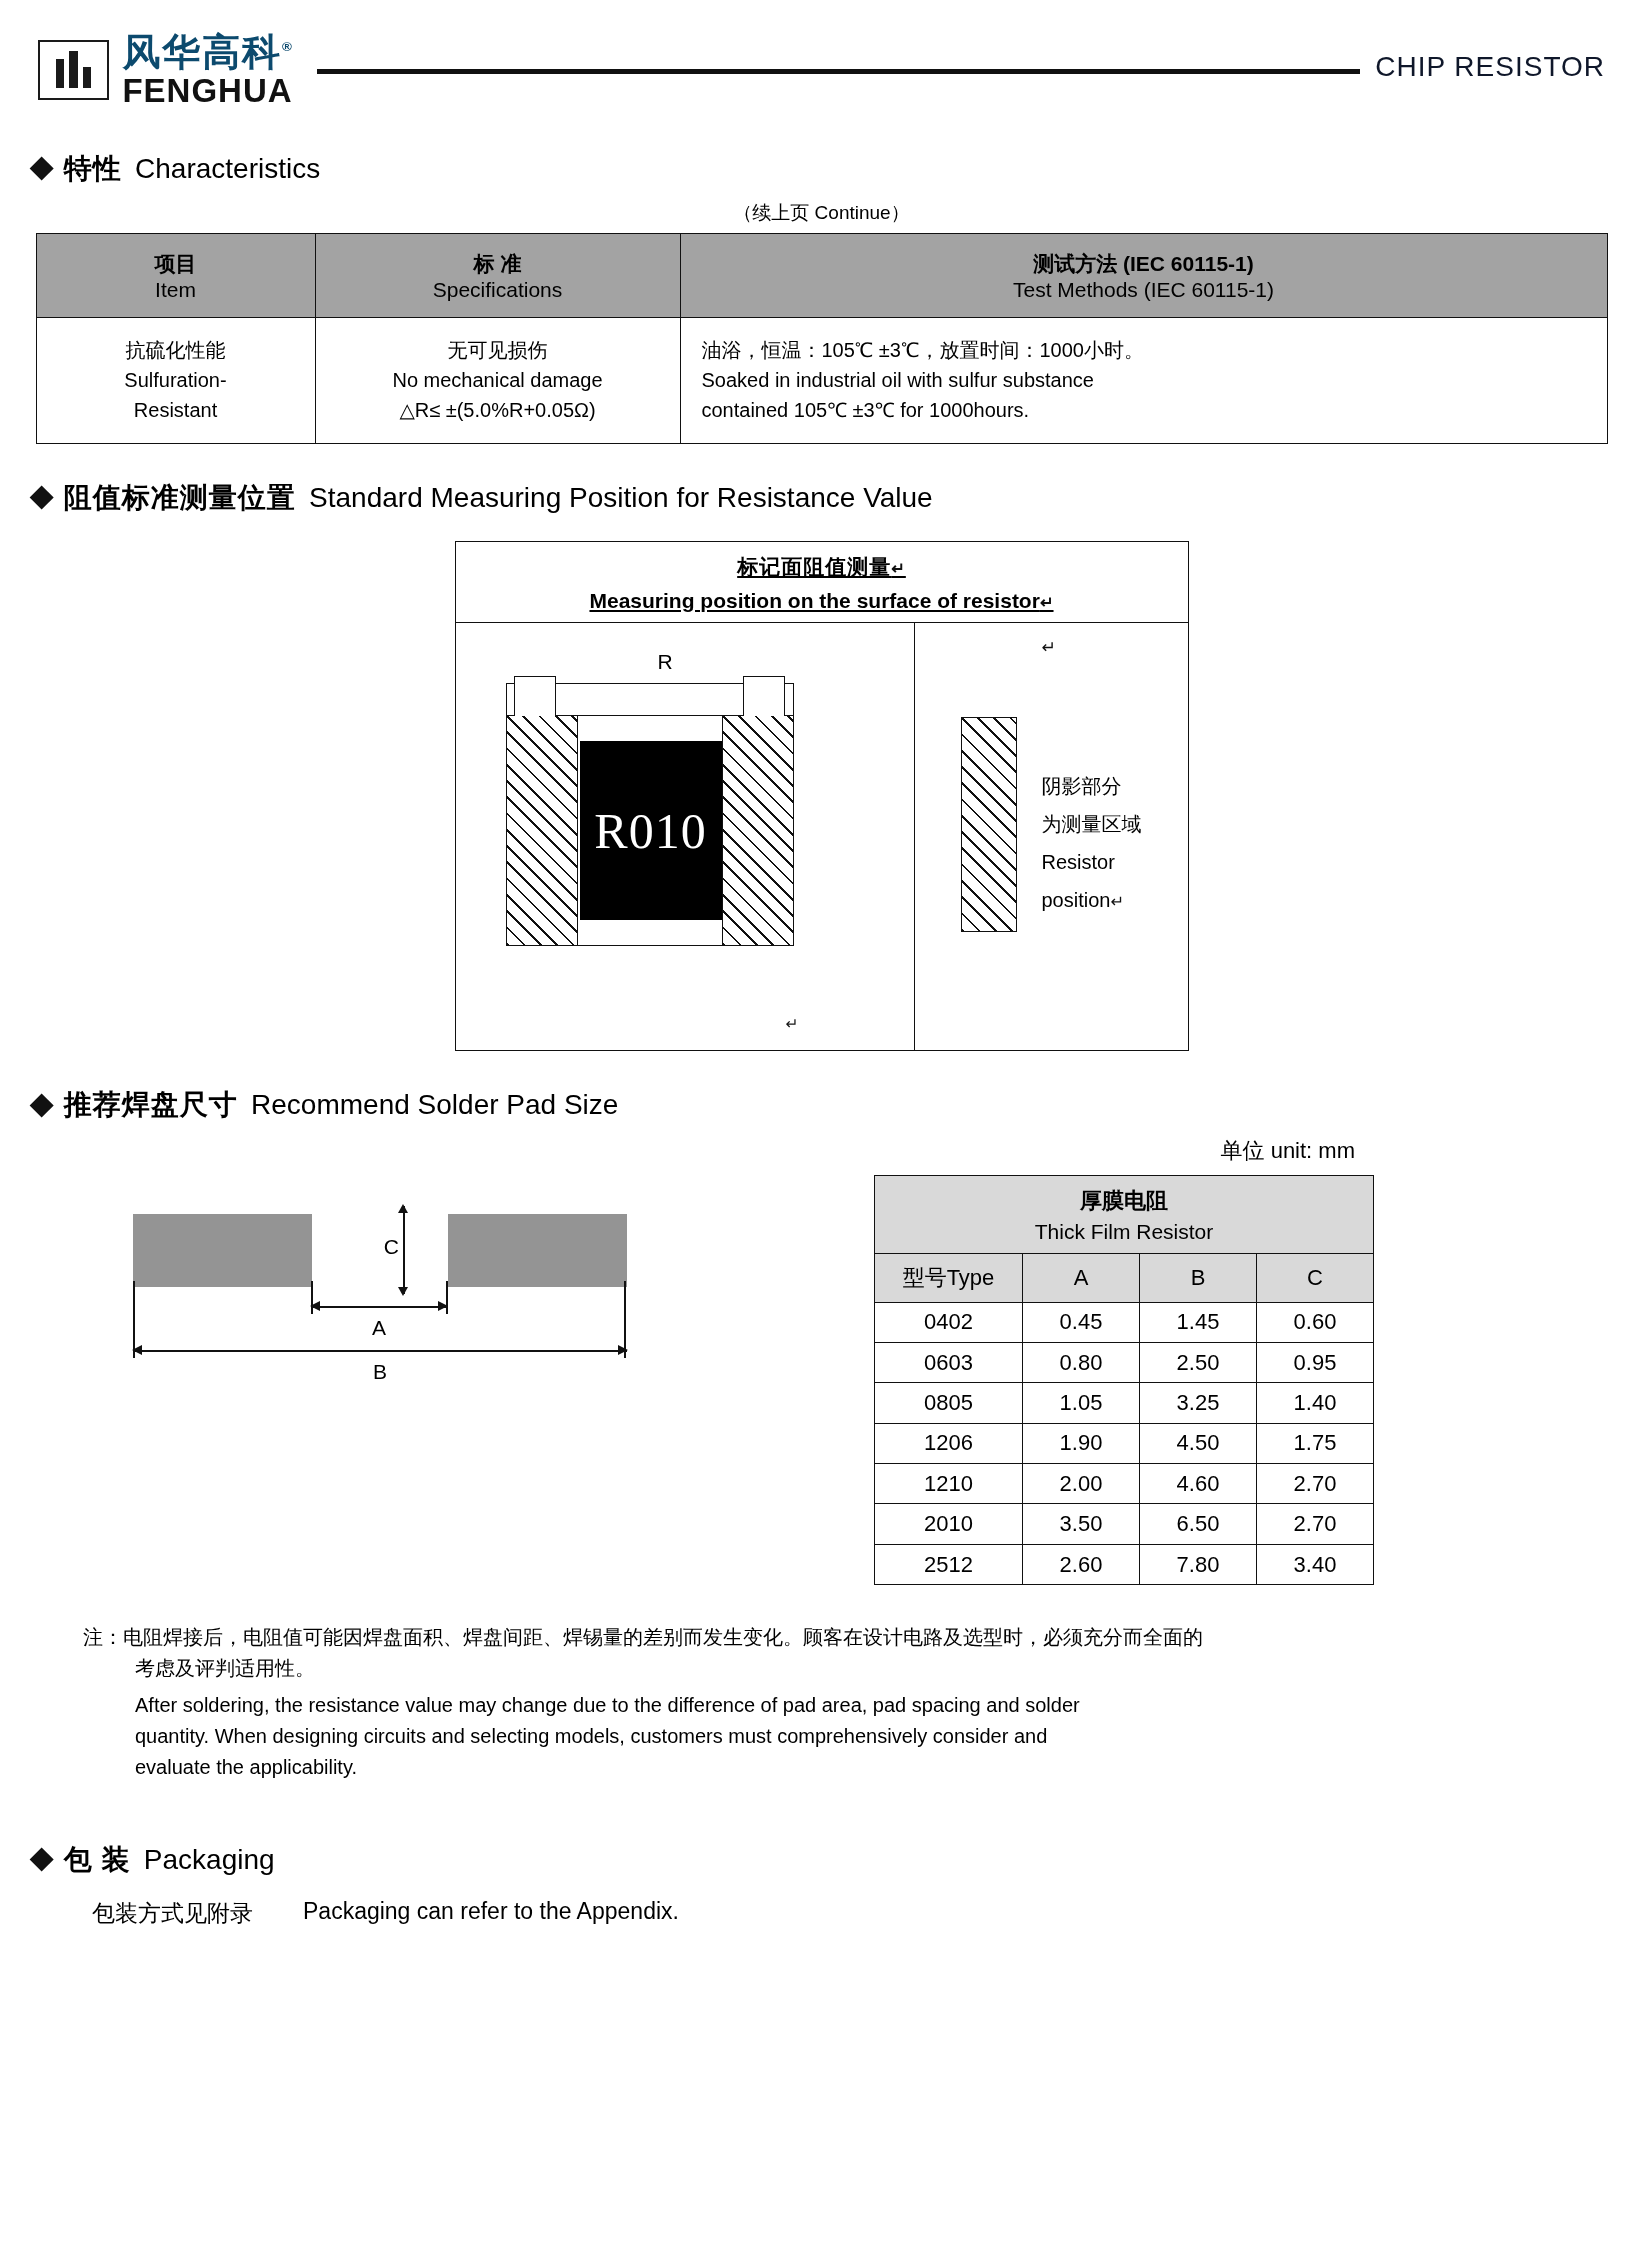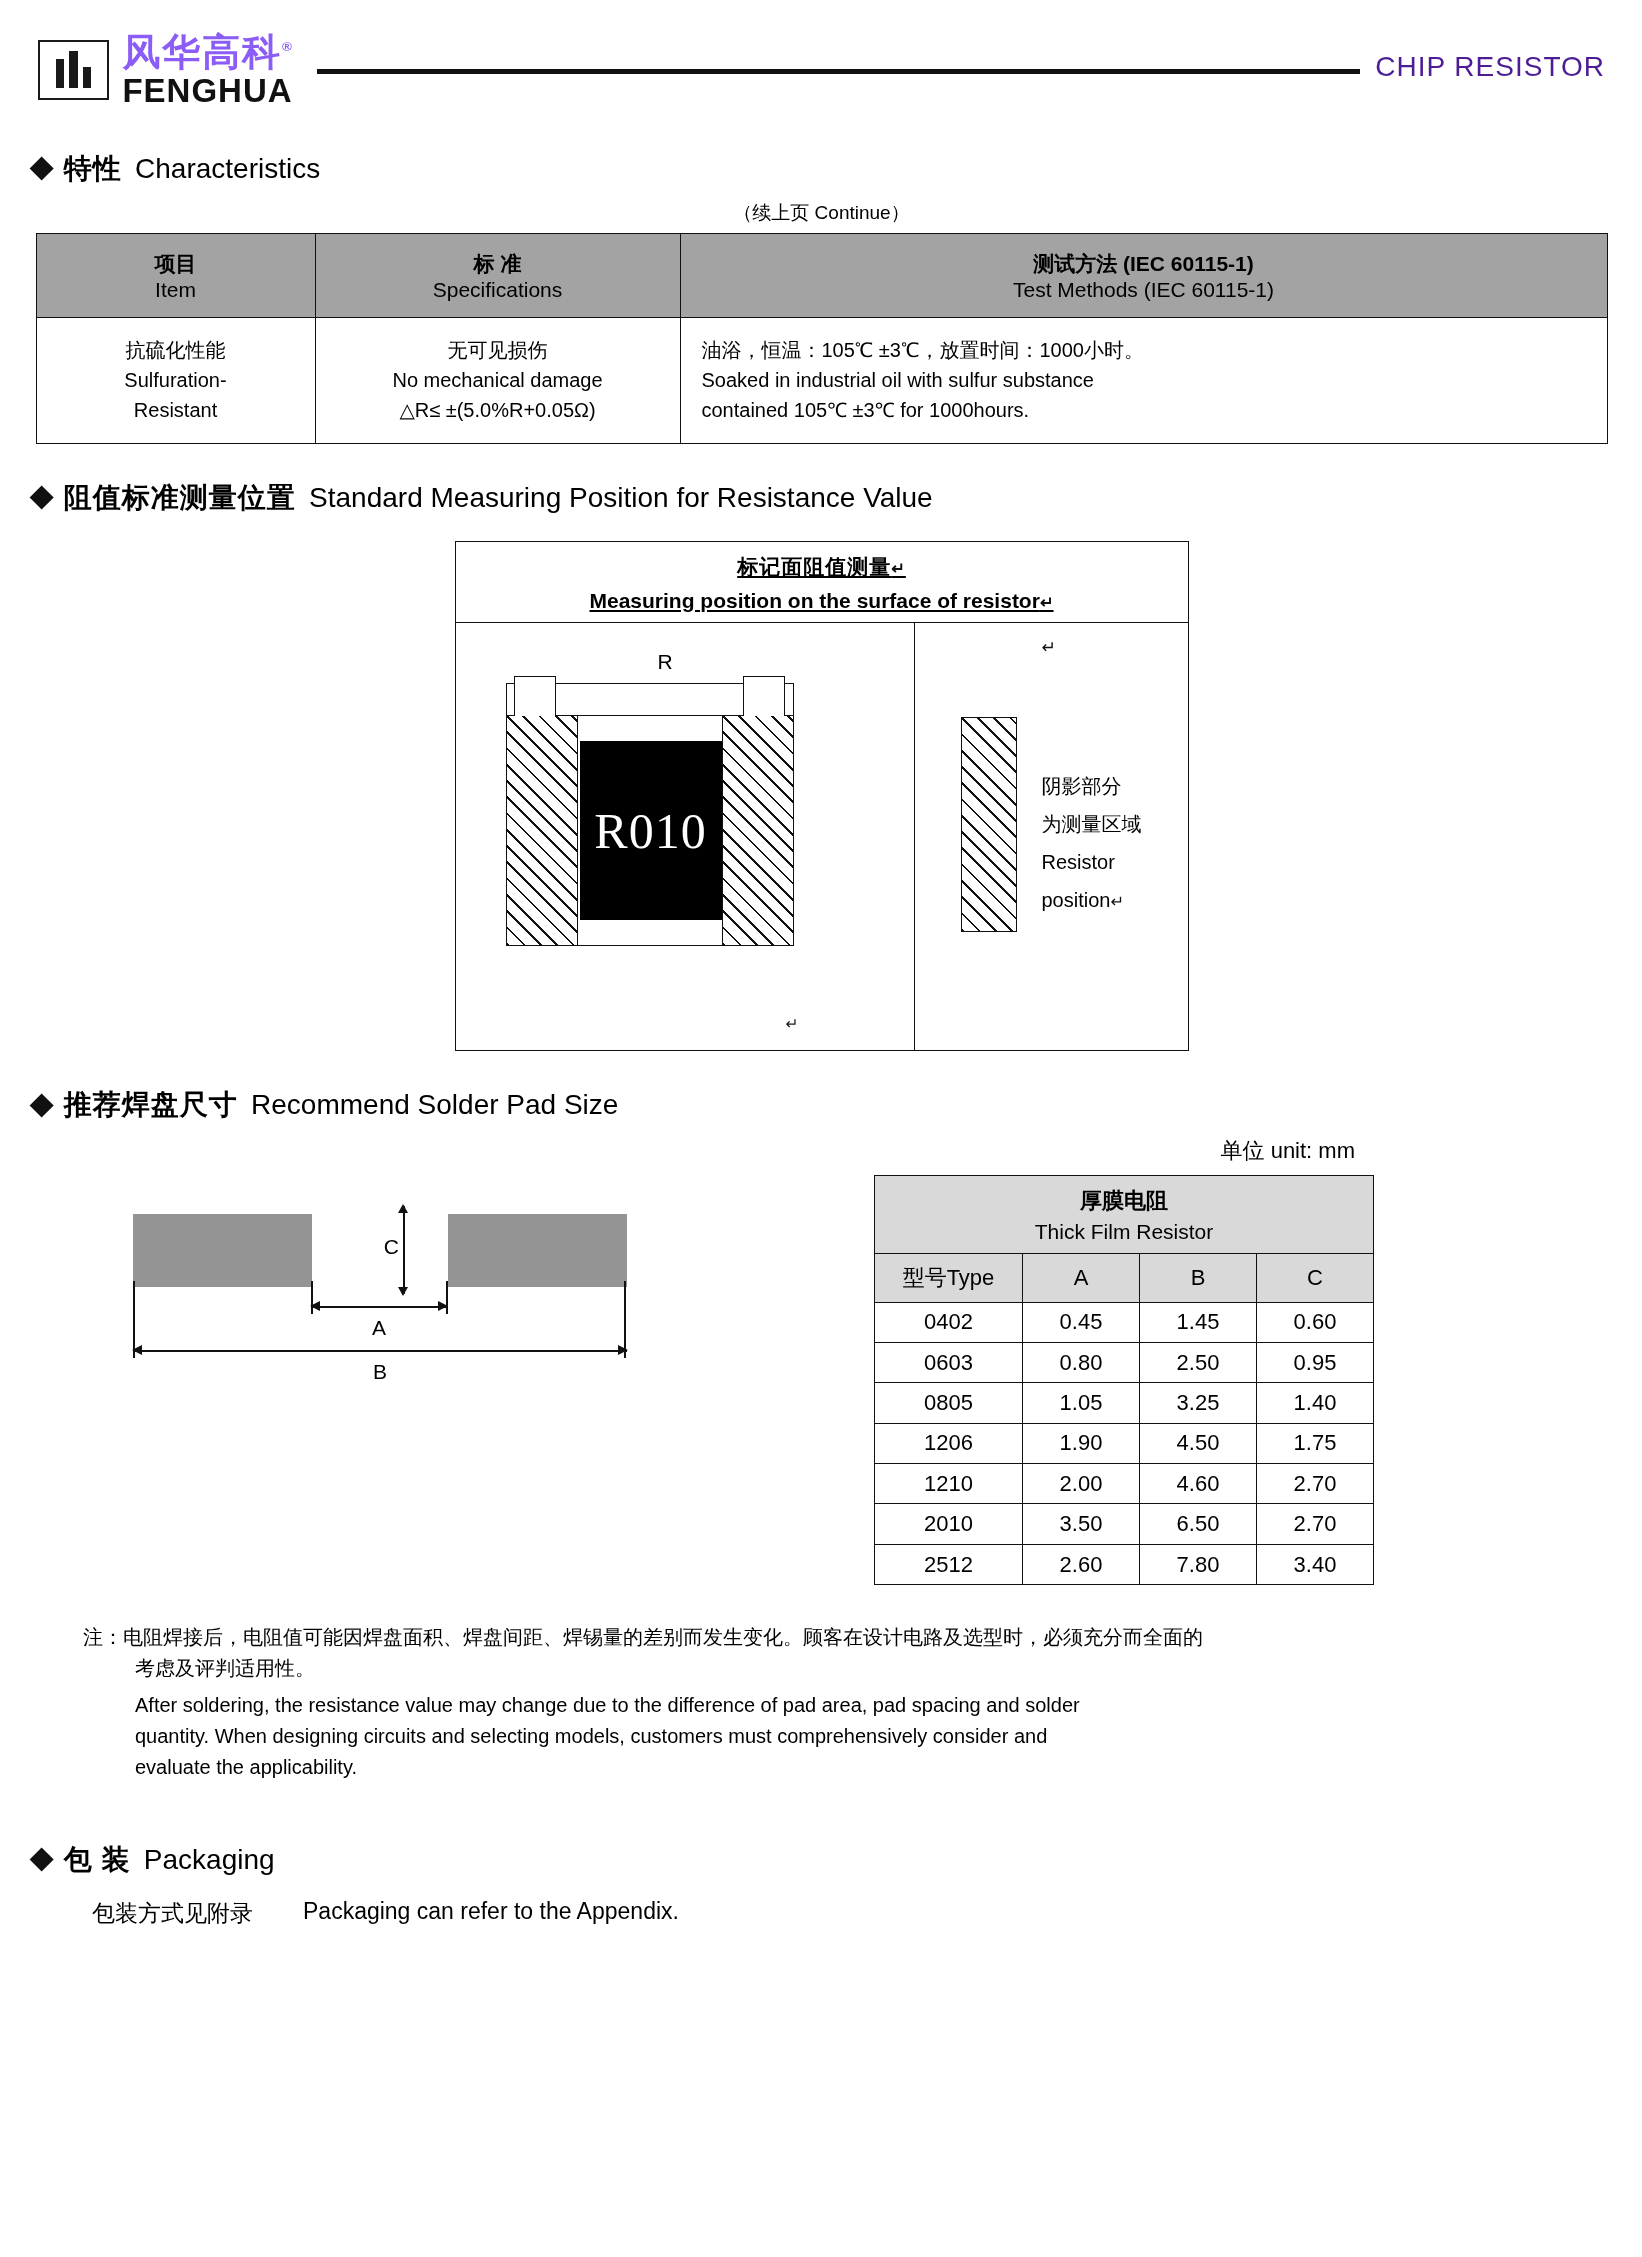--- a/index.html
+++ b/index.html
@@ -25,27 +25,27 @@
     width: 71px; height: 60px; border: 2.9px solid #1a1a1a;
     position: relative; display:flex; align-items:center; justify-content:center;
     background:#fff;
   }
   .logo-mark .bars { display:flex; align-items:flex-end; gap:4.8px; height:37px; }
   .logo-mark .bars i { display:block; width:8.6px; background:#1a1a1a; }
   .logo-mark .bars i:nth-child(1){ height:29px; }
   .logo-mark .bars i:nth-child(2){ height:37px; }
   .logo-mark .bars i:nth-child(3){ height:21px; }
   .logo-text { line-height:1; }
-  .logo-cn { font-size: 38px; font-weight: bold; letter-spacing: 1.9px; color:#8b5cf6; }
+  .logo-cn { font-size: 38px; font-weight: bold; letter-spacing: 1.9px; color:#0c4a6e; }
   .logo-en { font-size: 33px; font-weight: bold; letter-spacing: 1px; color:#111; margin-top:3.8px; }
   .logo-reg { font-size: 13.4px; vertical-align: super; }
 
   .header-right { display:flex; align-items:flex-end; flex:1; margin-left:23px; padding-bottom:5.8px; }
   .header-rule { flex:1; height:4.8px; background:#111; margin-right:15.4px; margin-bottom:9.6px; }
-  .header-title { font-size: 28px; letter-spacing: 1px; color:#4c1d95; white-space:nowrap; }
+  .header-title { font-size: 28px; letter-spacing: 1px; color:#0f172a; white-space:nowrap; }
 
   
   .section-head {
     display:flex; align-items:center; gap:13.4px;
     margin: 35px 0 11.5px 33px;
   }
   .diamond { width:17.3px; height:17.3px; background:#111; transform: rotate(45deg); }
   .sh-cn { font-size: 28px; font-weight: bold; letter-spacing:1px; }
   .sh-en { font-size: 28px; letter-spacing:0px; }
 

